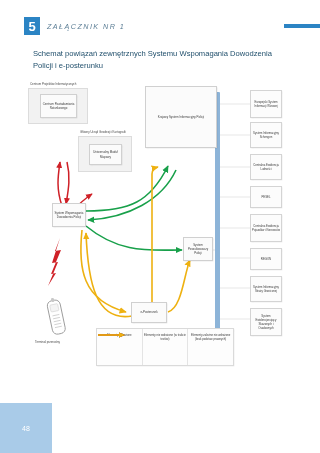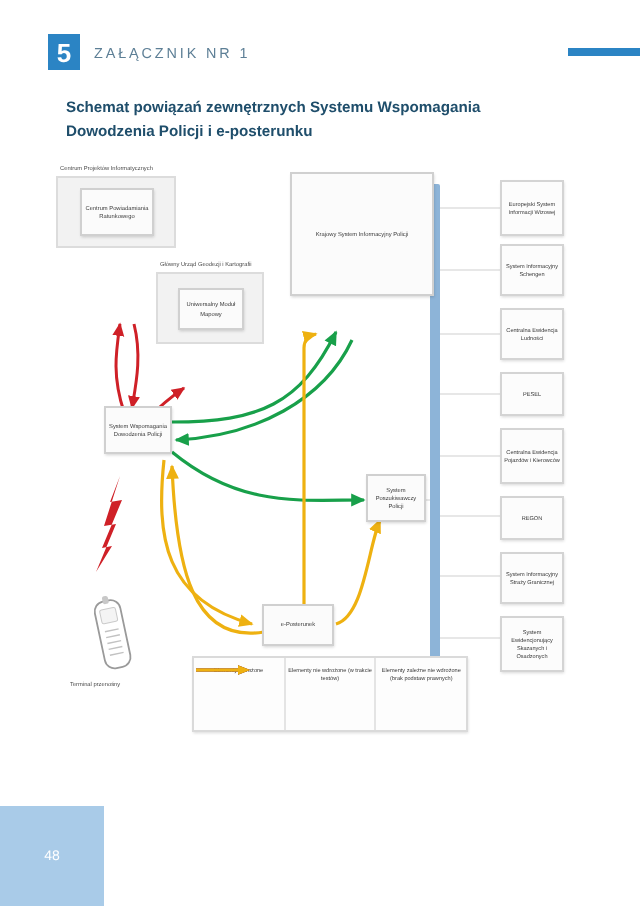--- a/index.html
+++ b/index.html
@@ -22,31 +22,32 @@
     color:#ffffff;
     font-size:13px;font-weight:bold;
     display:flex;align-items:center;justify-content:center;
     line-height:1;
   }
   #chapter-title{
     font-size:7.2px;
     letter-spacing:1.45px;
     color:#5d7f96;
     white-space:nowrap;
+    font-style:italic;
   }
   #header-rule{
     position:absolute;right:0;top:24px;
     width:36px;height:4px;background:#2b84c4;
   }
   
   #doc-title{
     position:absolute;left:33px;top:48px;width:250px;
     font-size:7.6px;line-height:1.55;
     color:#1f4e6b;
-    font-weight:700;
+    font-weight:400;
   }
   
   #diagram{
     position:absolute;left:0;top:78px;width:320px;height:292px;
   }
   #diagram svg{position:absolute;left:0;top:0;}
   .box{
     position:absolute;
     background:#fbfbfb;
     border:0.6px solid #d0d0d0;

